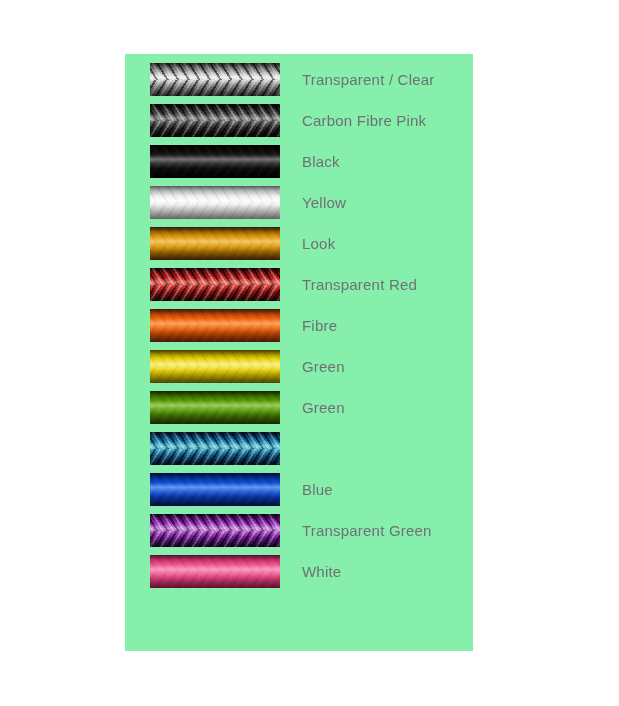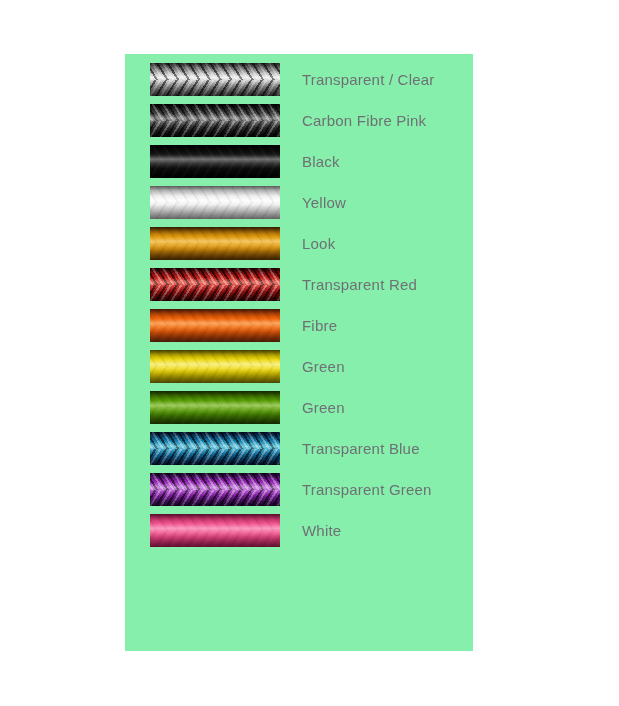--- a/index.html
+++ b/index.html
@@ -183,21 +183,30 @@
         <div class="swatch-label">Green</div>
       </div>
       <div class="swatch-row">
         <div class="swatch" style="background: linear-gradient(rgb(4, 32, 79) 0%, rgb(15, 111, 160) 22%, rgb(53, 182, 210) 44%, rgb(15, 111, 160) 66%, rgb(4, 32, 79) 100%);">
           <div class="weave" style="opacity: 0.75;">
             <div class="w1" style="background-image: repeating-linear-gradient(58deg, rgba(255, 255, 255, 0.467) 0px, rgba(255, 255, 255, 0.467) 2px, rgba(0, 0, 0, 0) 2px, rgba(0, 0, 0, 0) 4px, rgba(0, 0, 0, 0.8) 4px, rgba(0, 0, 0, 0.8) 6px, rgba(0, 0, 0, 0) 6px, rgba(0, 0, 0, 0) 9px);"></div>
             <div class="w2" style="background-image: repeating-linear-gradient(-58deg, rgba(255, 255, 255, 0.467) 0px, rgba(255, 255, 255, 0.467) 2px, rgba(0, 0, 0, 0) 2px, rgba(0, 0, 0, 0) 4px, rgba(0, 0, 0, 0.8) 4px, rgba(0, 0, 0, 0.8) 6px, rgba(0, 0, 0, 0) 6px, rgba(0, 0, 0, 0) 9px);"></div>
           </div>
           <div class="gloss"></div>
         </div>
-        <div class="swatch-label">Transparent Blue</div>
+      </div>
+      <div class="swatch-row">
+        <div class="swatch" style="background: linear-gradient(rgb(4, 31, 110) 0%, rgb(10, 68, 200) 22%, rgb(31, 106, 230) 44%, rgb(10, 68, 200) 66%, rgb(4, 31, 110) 100%);">
+          <div class="weave" style="opacity: 0.3;">
+            <div class="w1" style="background-image: repeating-linear-gradient(58deg, rgba(255, 255, 255, 0.12) 0px, rgba(255, 255, 255, 0.12) 2px, rgba(0, 0, 0, 0) 2px, rgba(0, 0, 0, 0) 4px, rgba(0, 0, 0, 0.2) 4px, rgba(0, 0, 0, 0.2) 6px, rgba(0, 0, 0, 0) 6px, rgba(0, 0, 0, 0) 9px);"></div>
+            <div class="w2" style="background-image: repeating-linear-gradient(-58deg, rgba(255, 255, 255, 0.12) 0px, rgba(255, 255, 255, 0.12) 2px, rgba(0, 0, 0, 0) 2px, rgba(0, 0, 0, 0) 4px, rgba(0, 0, 0, 0.2) 4px, rgba(0, 0, 0, 0.2) 6px, rgba(0, 0, 0, 0) 6px, rgba(0, 0, 0, 0) 9px);"></div>
+          </div>
+          <div class="gloss"></div>
+        </div>
+        <div class="swatch-label">Blue</div>
       </div>
       <div class="swatch-row">
         <div class="swatch" style="background: linear-gradient(rgb(51, 10, 82) 0%, rgb(141, 31, 176) 22%, rgb(184, 95, 212) 44%, rgb(141, 31, 176) 66%, rgb(51, 10, 82) 100%);">
           <div class="weave" style="opacity: 0.75;">
             <div class="w1" style="background-image: repeating-linear-gradient(58deg, rgba(255, 255, 255, 0.467) 0px, rgba(255, 255, 255, 0.467) 2px, rgba(0, 0, 0, 0) 2px, rgba(0, 0, 0, 0) 4px, rgba(0, 0, 0, 0.8) 4px, rgba(0, 0, 0, 0.8) 6px, rgba(0, 0, 0, 0) 6px, rgba(0, 0, 0, 0) 9px);"></div>
             <div class="w2" style="background-image: repeating-linear-gradient(-58deg, rgba(255, 255, 255, 0.467) 0px, rgba(255, 255, 255, 0.467) 2px, rgba(0, 0, 0, 0) 2px, rgba(0, 0, 0, 0) 4px, rgba(0, 0, 0, 0.8) 4px, rgba(0, 0, 0, 0.8) 6px, rgba(0, 0, 0, 0) 6px, rgba(0, 0, 0, 0) 9px);"></div>
           </div>
           <div class="gloss"></div>
         </div>
         <div class="swatch-label">Transparent Green</div>

